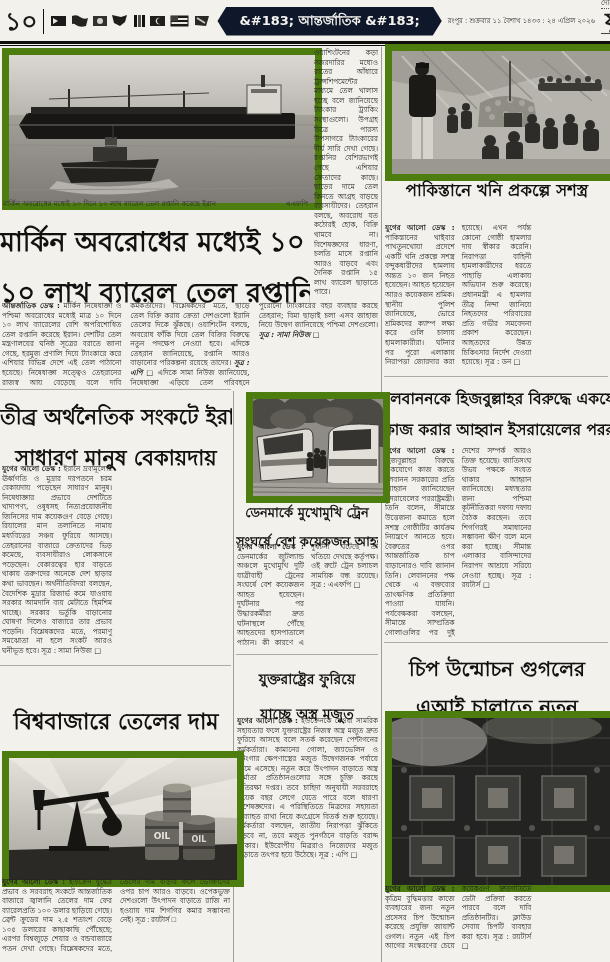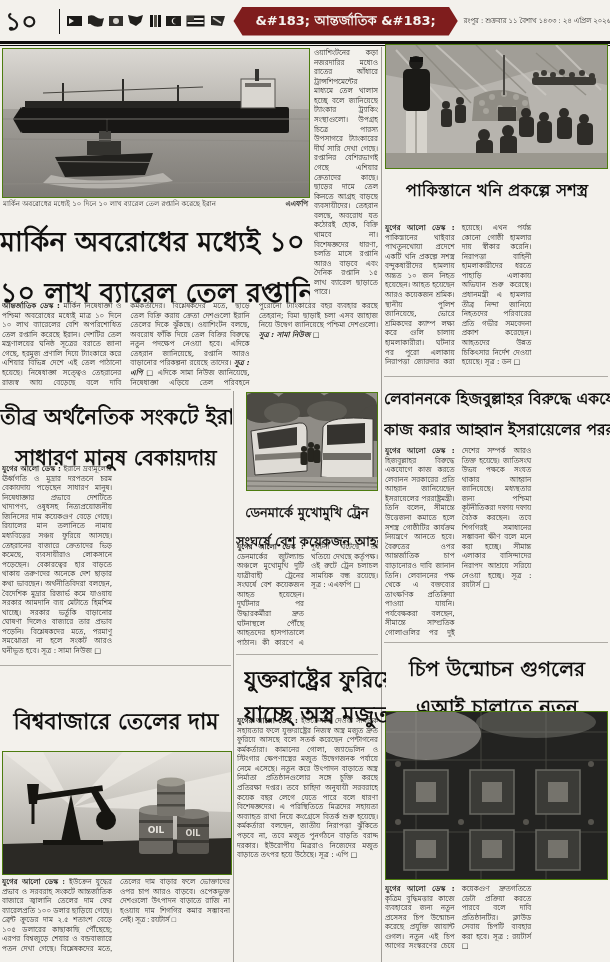--- a/index.html
+++ b/index.html
@@ -1,35 +1,35 @@
 <!DOCTYPE html>
 <html><head>
 <meta charset="utf-8">
 <style>
   html,body{margin:0;padding:0;background:#777;}
   .page{position:relative;width:610px;height:962px;background:#f3f1ec;
         font-family:"DejaVu Sans","Liberation Sans",sans-serif;color:#1c1b19;overflow:hidden;
         box-shadow:0 0 6px rgba(0,0,0,.5);}
   .abs{position:absolute;}
-  .photo{border:1px solid #4d7c0f;background:#c4b5fd;overflow:hidden;}
+  .photo{border:7px solid #4d7c0f;background:#c4b5fd;overflow:hidden;}
   .photo svg{display:block;}
   .hl{font-weight:bold;text-align:center;color:#121110;overflow:hidden;}
   .hl div{white-space:nowrap;overflow:hidden;margin-top:8px;}
   .body-txt{font-size:7.2px;line-height:1.33;text-align:justify;color:#23221f;
             overflow:hidden;column-fill:auto;word-break:break-word;}
   .body-txt b{font-weight:bold;}
   .cap{font-size:7px;color:#2a2927;display:flex;justify-content:space-between;align-items:flex-end;text-align:center;}
   .vrule{width:1px;background:#a09d97;}
   .hrule{height:1px;background:#aeaba5;}
   
   .hdr{display:flex;align-items:center;height:38px;}
-  .pageno{font-size:25px;font-weight:bold;padding:0 22px 0 3px;border-right:1.5px solid #111;line-height:1;}
+  .pageno{font-size:25px;font-weight:bold;padding:0 6px 0 3px;border-right:1.5px solid #111;line-height:1;}
   .flags{display:flex;gap:3px;align-items:center;padding:0 6px;}
   .flags svg{display:block;}
-  .ribbon{background:#7f1d1d;color:#f5f3ef;font-weight:bold;font-size:13px;
+  .ribbon{background:#0f172a;color:#f5f3ef;font-weight:bold;font-size:13px;
           padding:4px 22px;clip-path:polygon(9px 0,calc(100% - 9px) 0,100% 50%,calc(100% - 9px) 100%,9px 100%,0 50%);
           white-space:nowrap;}
   .dateline{font-size:6.8px;color:#2a2927;padding:0 6px;white-space:nowrap;}
   .masthead{margin-left:auto;text-align:center;padding-right:4px;position:relative;}
   .masthead .dn{font-size:7px;text-align:left;border-bottom:1px dotted #555;width:52px;line-height:1.1;}
   .masthead .mh{font-size:23px;font-weight:bold;line-height:1.05;letter-spacing:1px;white-space:nowrap;
                 background:radial-gradient(circle at 78% 45%, #8a8782 0 9px, transparent 10px);}
   .masthead .tag{font-size:4.6px;border-top:1px solid #444;color:#3a3935;white-space:nowrap;overflow:hidden;width:132px;}
   .thickrule{height:2.5px;background:#0f0e0d;}
   .thinrule{height:1px;background:#0f0e0d;}
@@ -142,21 +142,21 @@
       <g stroke="#8d8a84" stroke-width="1" opacity="0.8">
         <line x1="0" y1="70" x2="306" y2="70"></line>
           <line x1="0" y1="90" x2="306" y2="92"></line>
         <line x1="0" y1="112" x2="306" y2="115"></line>
           <line x1="0" y1="135" x2="306" y2="133"></line>
       </g>
     </svg>
   </div>
   <div class="abs cap" style="left:3px;top:198px;width:305px;">
     <span style="overflow:hidden;white-space:nowrap;max-width:250px;">মার্কিন অবরোধের মধ্যেই ১০ দিনে ১০ লাখ ব্যারেল তেল রপ্তানি করেছে ইরান</span>
-    <span style="font-weight:bold;">এএফপি</span>
+    <span style="font-weight:normal;">এএফপি</span>
   </div>
   <div class="abs hl" style="left:0;top:212px;width:310px;font-size:27px;line-height:43px;">
     <div>মার্কিন অবরোধের মধ্যেই ১০ দিনে</div>
     <div>১০ লাখ ব্যারেল তেল রপ্তানি করেছে ইরান</div>
   </div>
 
   <div class="abs body-txt" style="left:314px;top:48px;width:64px;height:250px;">
     <span>ওয়াশিংটনের কড়া নজরদারির মধ্যেও রাতের আঁধারে ট্রান্সশিপমেন্টের মাধ্যমে তেল খালাস হচ্ছে বলে জানিয়েছে ট্যাংকার ট্র্যাকিং সংস্থাগুলো। উপগ্রহ চিত্রে পারস্য উপসাগরে ট্যাংকারের দীর্ঘ সারি দেখা গেছে। রপ্তানির বেশিরভাগই গেছে এশিয়ার ক্রেতাদের কাছে। ছাড়ের দামে তেল কিনতে আগ্রহ বাড়ছে ব্যবসায়ীদের। তেহরান বলছে, অবরোধ যত কঠোরই হোক, বিক্রি থামবে না। বিশেষজ্ঞদের ধারণা, চলতি মাসে রপ্তানি আরও বাড়বে এবং দৈনিক রপ্তানি ১৫ লাখ ব্যারেল ছাড়াতে পারে।</span>
   </div>
   <div class="abs body-txt" style="left:2px;top:301px;width:376px;height:87px;columns:3;column-gap:9px;">
@@ -352,21 +352,21 @@
   <div class="abs hl" style="left:236px;top:494px;width:142px;font-size:13px;line-height:21px;">
     <div>ডেনমার্কে মুখোমুখি ট্রেন</div>
     <div>সংঘর্ষে বেশ কয়েকজন আহত</div>
   </div>
   <div class="abs body-txt" style="left:237px;top:542px;width:141px;height:108px;columns:2;column-gap:7px;">
     <b>যুগের আলো ডেস্ক :</b>
     <span>ডেনমার্কের জুটল্যান্ড অঞ্চলে মুখোমুখি দুটি যাত্রীবাহী ট্রেনের সংঘর্ষে বেশ কয়েকজন আহত হয়েছেন। দুর্ঘটনার পর উদ্ধারকর্মীরা দ্রুত ঘটনাস্থলে পৌঁছে আহতদের হাসপাতালে পাঠান। কী কারণে এ দুর্ঘটনা ঘটেছে তা খতিয়ে দেখছে কর্তৃপক্ষ। ওই রুটে ট্রেন চলাচল সাময়িক বন্ধ রয়েছে। সূত্র : এএফপি □</span>
   </div>
 
   <div class="abs hrule" style="left:236px;top:654px;width:142px;"></div>
-  <div class="abs hl" style="left:244px;top:658px;width:142px;font-size:22px;line-height:27px;">
+  <div class="abs hl" style="left:236px;top:658px;width:142px;font-size:14px;line-height:27px;">
     <div>যুক্তরাষ্ট্রের ফুরিয়ে</div>
     <div>যাচ্ছে অস্ত্র মজুত</div>
   </div>
   <div class="abs body-txt" style="left:237px;top:716px;width:141px;height:244px;">
     <b>যুগের আলো ডেস্ক :</b>
     <span>ইউক্রেনকে দেওয়া সামরিক সহায়তার ফলে যুক্তরাষ্ট্রের নিজস্ব অস্ত্র মজুত দ্রুত ফুরিয়ে আসছে বলে সতর্ক করেছেন পেন্টাগনের কর্মকর্তারা। কামানের গোলা, জ্যাভেলিন ও স্টিংগার ক্ষেপণাস্ত্রের মজুত উদ্বেগজনক পর্যায়ে নেমে এসেছে। নতুন করে উৎপাদন বাড়াতে অস্ত্র নির্মাতা প্রতিষ্ঠানগুলোর সঙ্গে চুক্তি করছে প্রতিরক্ষা দপ্তর। তবে চাহিদা অনুযায়ী সরবরাহে কয়েক বছর লেগে যেতে পারে বলে ধারণা বিশেষজ্ঞদের। এ পরিস্থিতিতে মিত্রদের সহায়তা অব্যাহত রাখা নিয়ে কংগ্রেসে বিতর্ক শুরু হয়েছে। কর্মকর্তারা বলছেন, জাতীয় নিরাপত্তা ঝুঁকিতে পড়বে না, তবে মজুত পুনর্গঠনে বাড়তি বরাদ্দ দরকার। ইউরোপীয় মিত্ররাও নিজেদের মজুত বাড়াতে তৎপর হয়ে উঠেছে। সূত্র : এপি □</span>
   </div>
 
   <div class="abs hrule" style="left:0;top:665px;width:231px;"></div>
   <div class="abs hl" style="left:0;top:695px;width:232px;font-size:22px;line-height:38px;">

